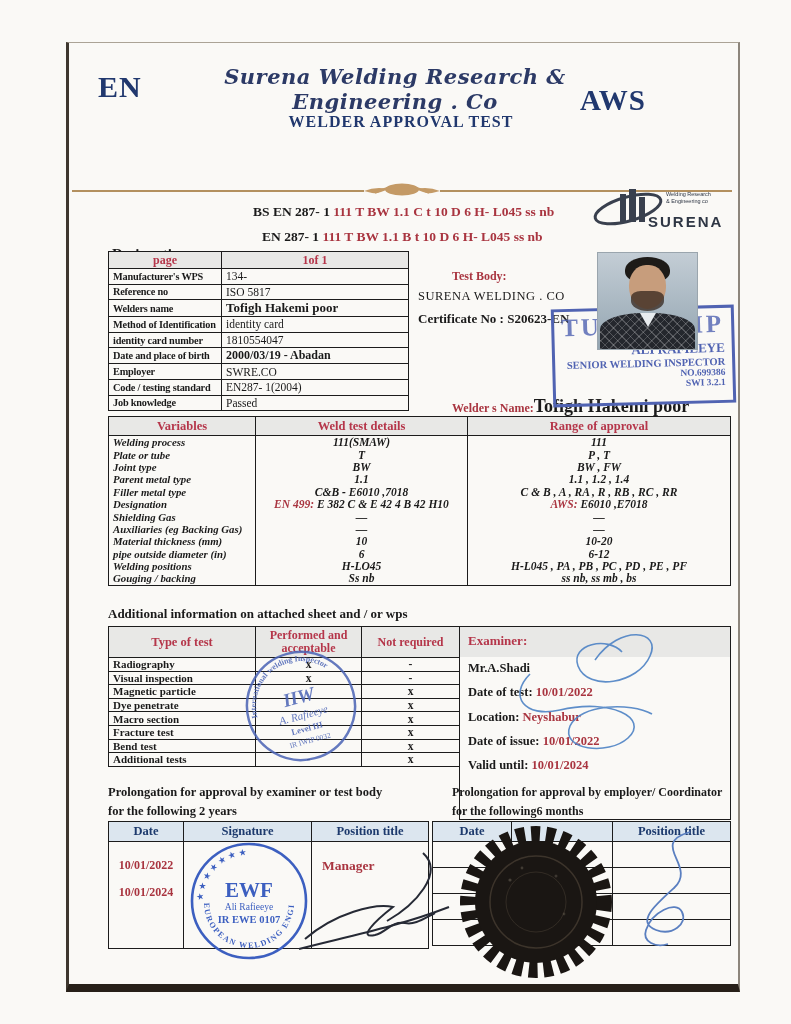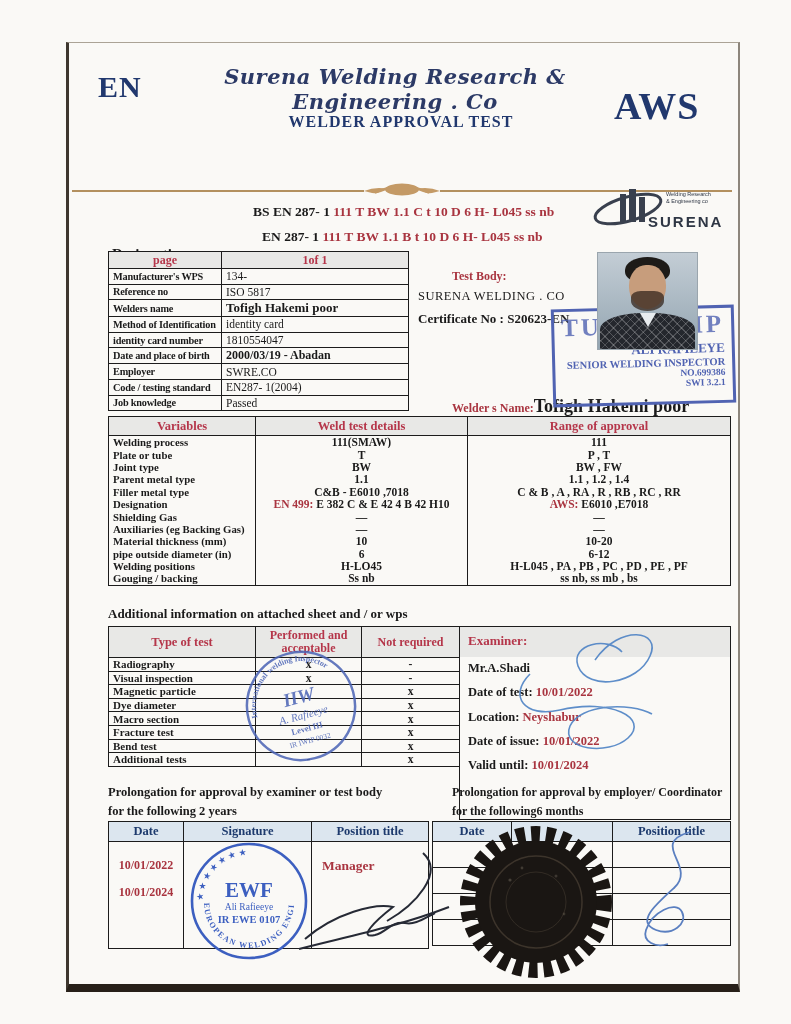--- a/index.html
+++ b/index.html
@@ -31,21 +31,21 @@
 
   .info-table{font-size:11.5px;}
   .info-table th{height:16px;font-size:12px;}
   .info-table td{height:14.6px;}
   .info-table td.lbl{font-weight:bold;font-size:10.3px;letter-spacing:-.2px;}
   .info-table tr.big td.val{font-weight:bold;font-size:13px;}
   .info-table tr.med td.val{font-weight:bold;font-size:12px;}
 
   .var-table{font-size:11.5px;font-weight:bold;}
   .var-table th{height:18px;font-size:12.5px;}
-  .var-table td{height:12.4px;border-top:none;border-bottom:none;}
+  .var-table td{height:12.4px;border-top:none;border-bottom:none;font-style:italic;}
   .var-table td.lbl{text-align:left;font-size:10.8px;}
   .var-table td.c{text-align:center;}
   .var-table tr:first-child td{border-top:1.6px solid #1c1c1c;}
   .var-table tr:last-child td{border-bottom:1.6px solid #1c1c1c;}
 
   .tests-table{font-size:11.5px;font-weight:bold;}
   .tests-table th{height:30px;font-size:12px;white-space:normal;line-height:13px;}
   .tests-table td{height:12.6px;}
   .tests-table td.lbl{font-size:11px;}
   .tests-table td.c{text-align:center;}
@@ -88,21 +88,21 @@
   .sig{position:absolute;z-index:6;}
 </style>
 </head>
 <body>
 
 <div class="page">
   <div class="frame"></div>
 
   <div class="abs code navy" style="left:98px;top:70px;">EN</div>
   <div class="abs script-title ctr" style="left:180px;top:64px;width:430px;">Surena Welding Research &amp; Engineering . Co</div>
-  <div class="abs code navy" style="left:614px;top:84px;font-size:38px;">AWS</div>
+  <div class="abs code navy" style="left:580px;top:84px;font-size:29px;">AWS</div>
   <div class="abs main-title navy ctr" style="left:66px;top:113px;width:670px;">WELDER APPROVAL TEST</div>
 
   <svg class="abs" style="left:72px;top:182px;" width="660" height="16" viewBox="0 0 660 16">
     <line x1="0" y1="9" x2="292" y2="9" stroke="#b3905f" stroke-width="2"></line>
     <line x1="368" y1="9" x2="660" y2="9" stroke="#b3905f" stroke-width="2"></line>
     <path d="M292,9 q12,-5 24,-2 q-9,5 -16,4 z" fill="#c49a66"></path>
     <path d="M368,9 q-12,-5 -24,-2 q9,5 16,4 z" fill="#c49a66"></path>
     <ellipse cx="330" cy="7.5" rx="17" ry="6" fill="#c49a66"></ellipse>
     <path d="M303,11 q14,-8 27,-5 M357,11 q-14,-8 -27,-5" stroke="#c49a66" stroke-width="2" fill="none"></path>
   </svg>
@@ -301,21 +301,21 @@
           <td class="lbl">Visual inspection</td>
           <td class="c">x</td>
           <td class="c">-</td>
         </tr>
     <tr>
           <td class="lbl">Magnetic particle</td>
           <td class="c"></td>
           <td class="c">x</td>
         </tr>
     <tr>
-          <td class="lbl">Dye diameter</td>
+          <td class="lbl">Dye penetrate</td>
           <td class="c"></td>
           <td class="c">x</td>
         </tr>
     <tr>
           <td class="lbl">Macro section</td>
           <td class="c"></td>
           <td class="c">x</td>
         </tr>
     <tr>
           <td class="lbl">Fracture test</td>

